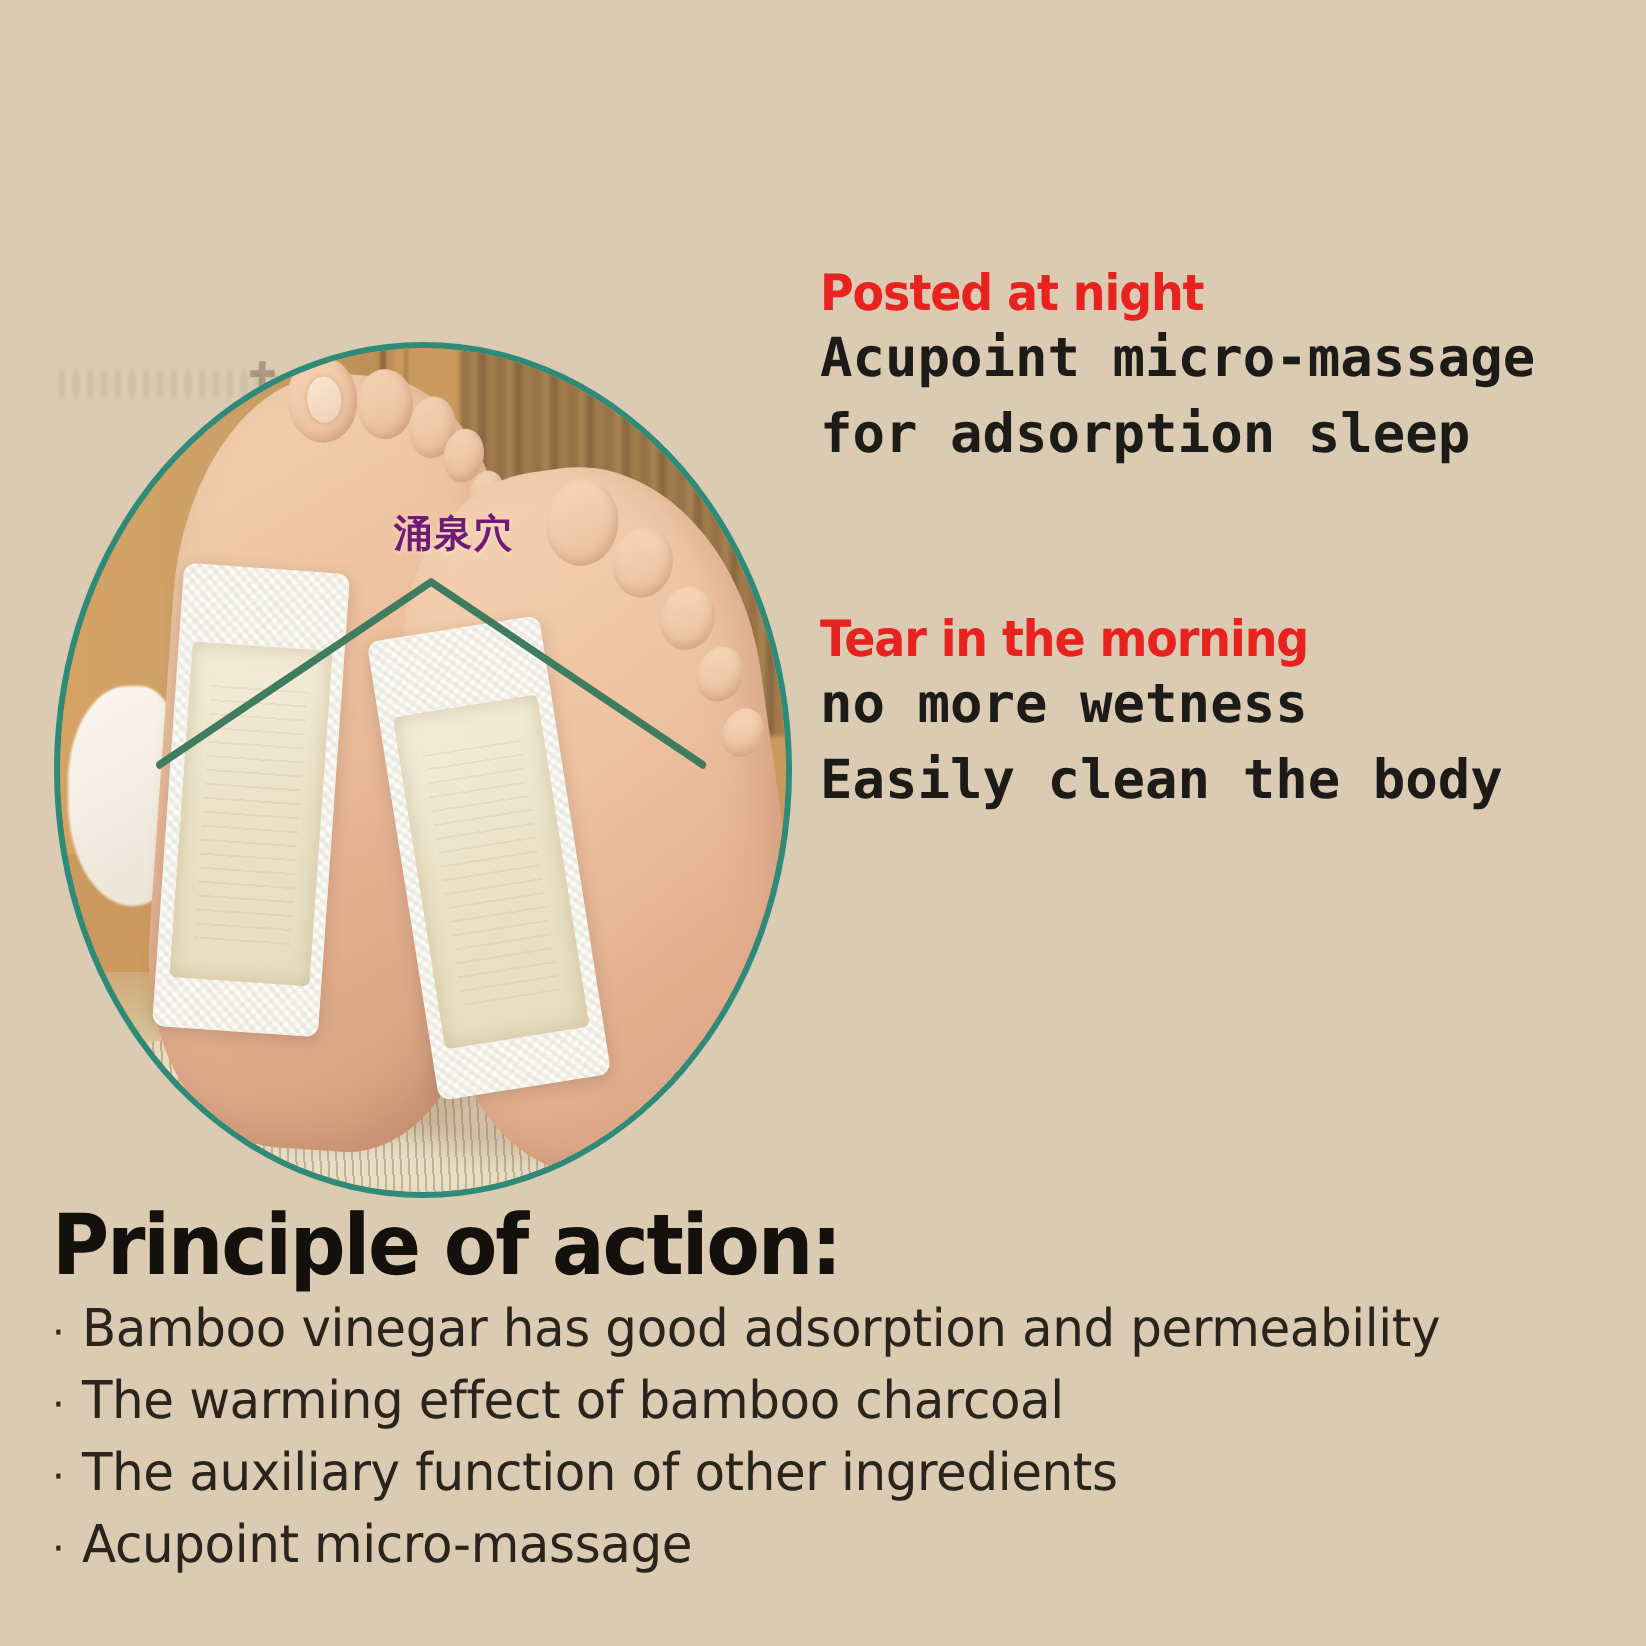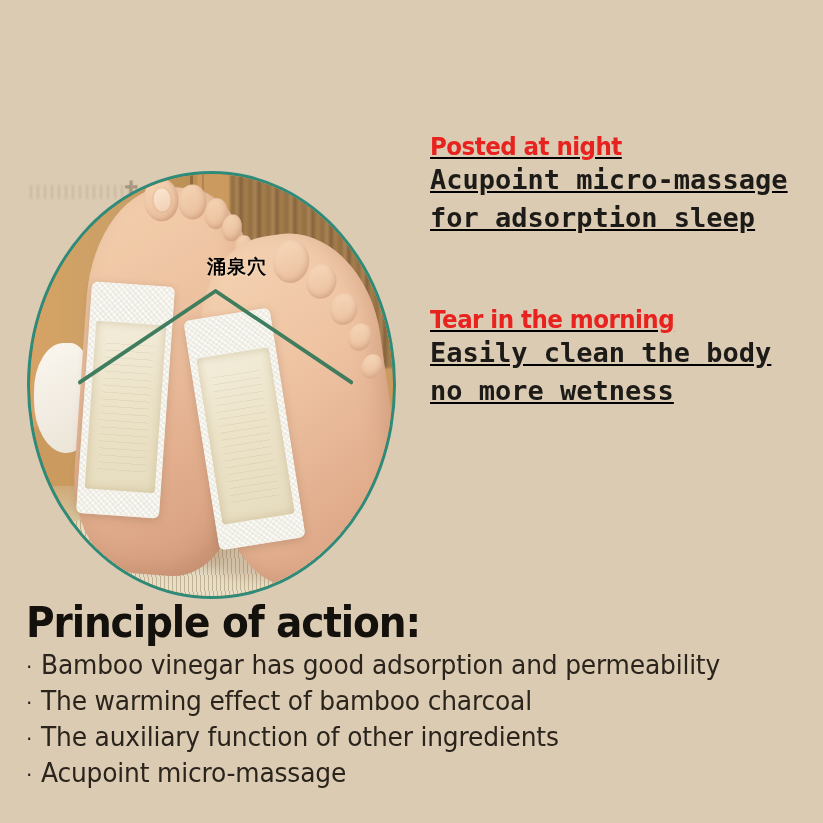--- a/index.html
+++ b/index.html
@@ -227,28 +227,27 @@
     border-radius: 48% 40% 46% 52% / 44% 52% 40% 48%;
     filter: blur(.6px);
     opacity: .95;
   }
 
   
   #acupoint-label {
     position: absolute;
     left: 46%;
     top: 19%;
-    color: #000000;
+    color: #701a75;
     font-family: "DejaVu Sans", sans-serif;
     font-size: 19px;
     font-weight: 700;
     letter-spacing: 1px;
     text-shadow: 0 1px 2px rgba(255,245,225,.5);
     white-space: nowrap;
-    margin-left: 10px;
   }
   #acupoint-chevron {
     position: absolute;
     left: 12%;
     top: 25%;
     width: 78%;
     height: 26%;
     pointer-events: none;
   }
 
@@ -267,21 +266,21 @@
   #watermark-cross {
     position: absolute;
     left: 124px;
     top: 177px;
     color: rgba(110,95,70,.45);
     font-size: 17px;
     font-family: "Liberation Sans", sans-serif;
   }
 
   
-  .text-col { position: absolute; left: 430px; text-decoration: underline; }
+  .text-col { position: absolute; left: 410px; }
   .kicker {
     color: #e8221f;
     font-family: "DejaVu Sans", sans-serif;
     font-weight: 700;
     font-size: 25px;
     letter-spacing: -0.6px;
     transform: scaleX(.92);
     transform-origin: left center;
     white-space: nowrap;
   }
@@ -399,22 +398,22 @@
   </div>
 
   <div class="text-col" id="block-night">
     <div class="kicker">Posted at night</div>
     <div class="body-line">Acupoint micro-massage</div>
     <div class="body-line">for adsorption sleep</div>
   </div>
 
   <div class="text-col" id="block-morning">
     <div class="kicker">Tear in the morning</div>
+    <div class="body-line">no more wetness</div>
     <div class="body-line">Easily clean the body</div>
-    <div class="body-line">no more wetness</div>
   </div>
 
   <div id="principle-heading">Principle of action:</div>
 
   <div id="bullet-list">
     <div class="bullet-row">
       <span class="bullet-dot">·</span>
       <span class="bullet-text">Bamboo vinegar has good adsorption and permeability</span>
     </div>
     <div class="bullet-row">

